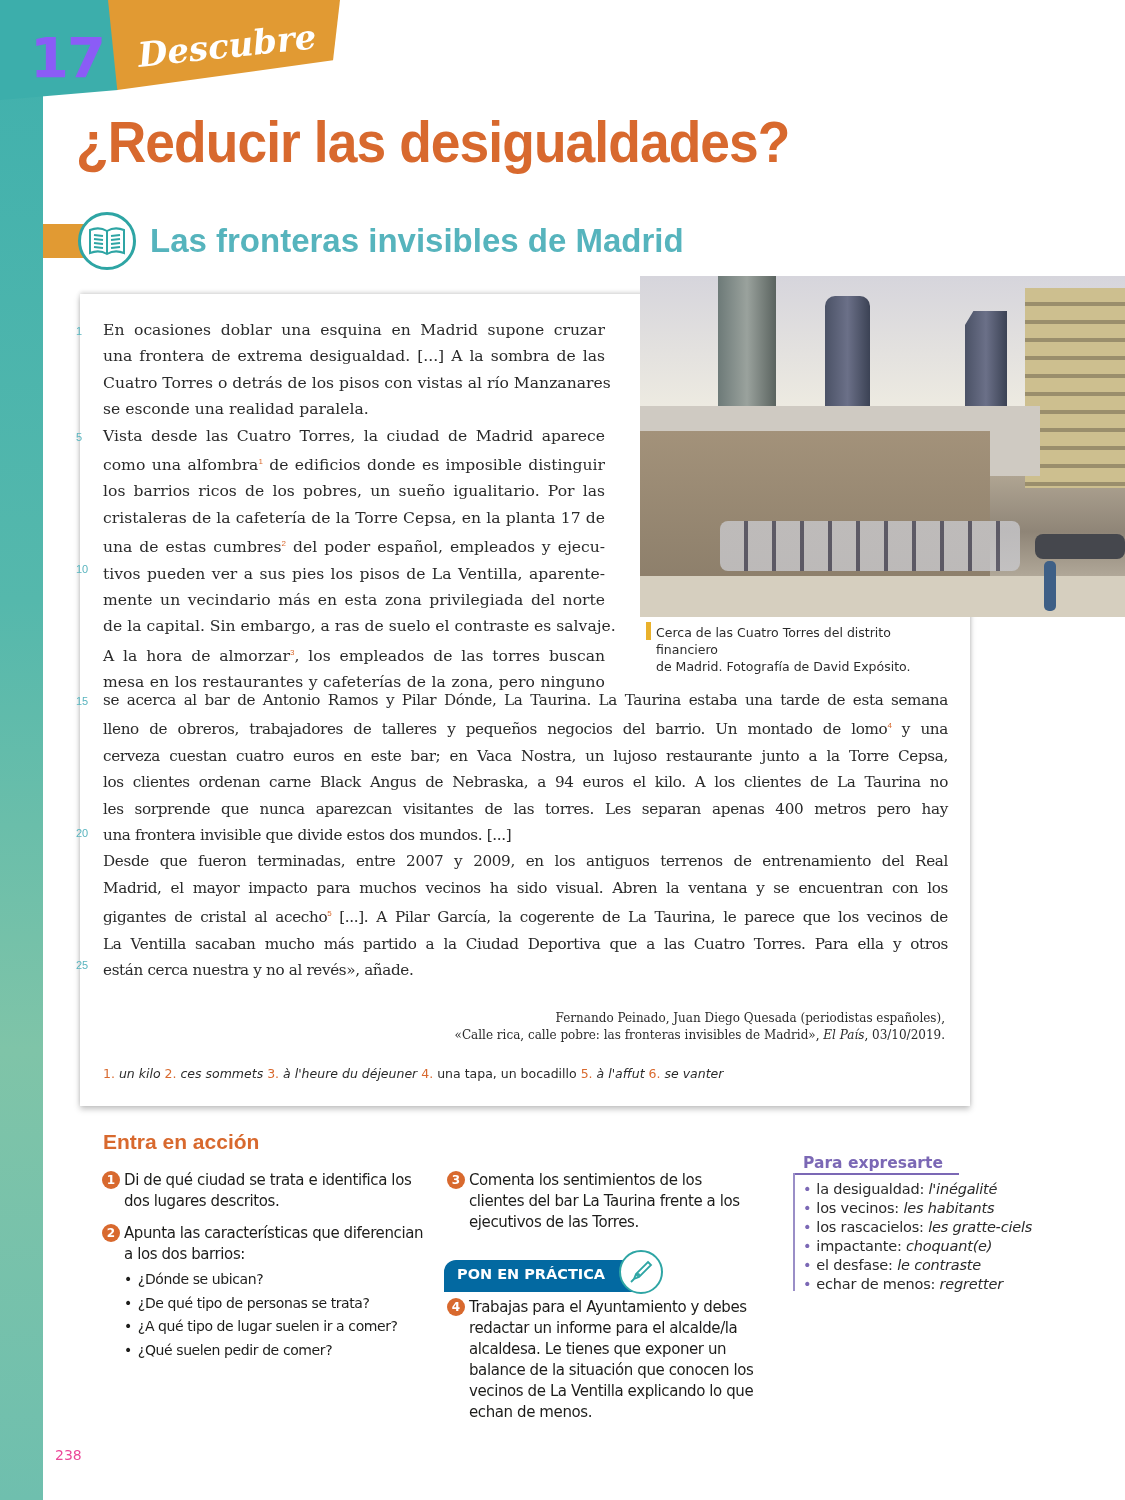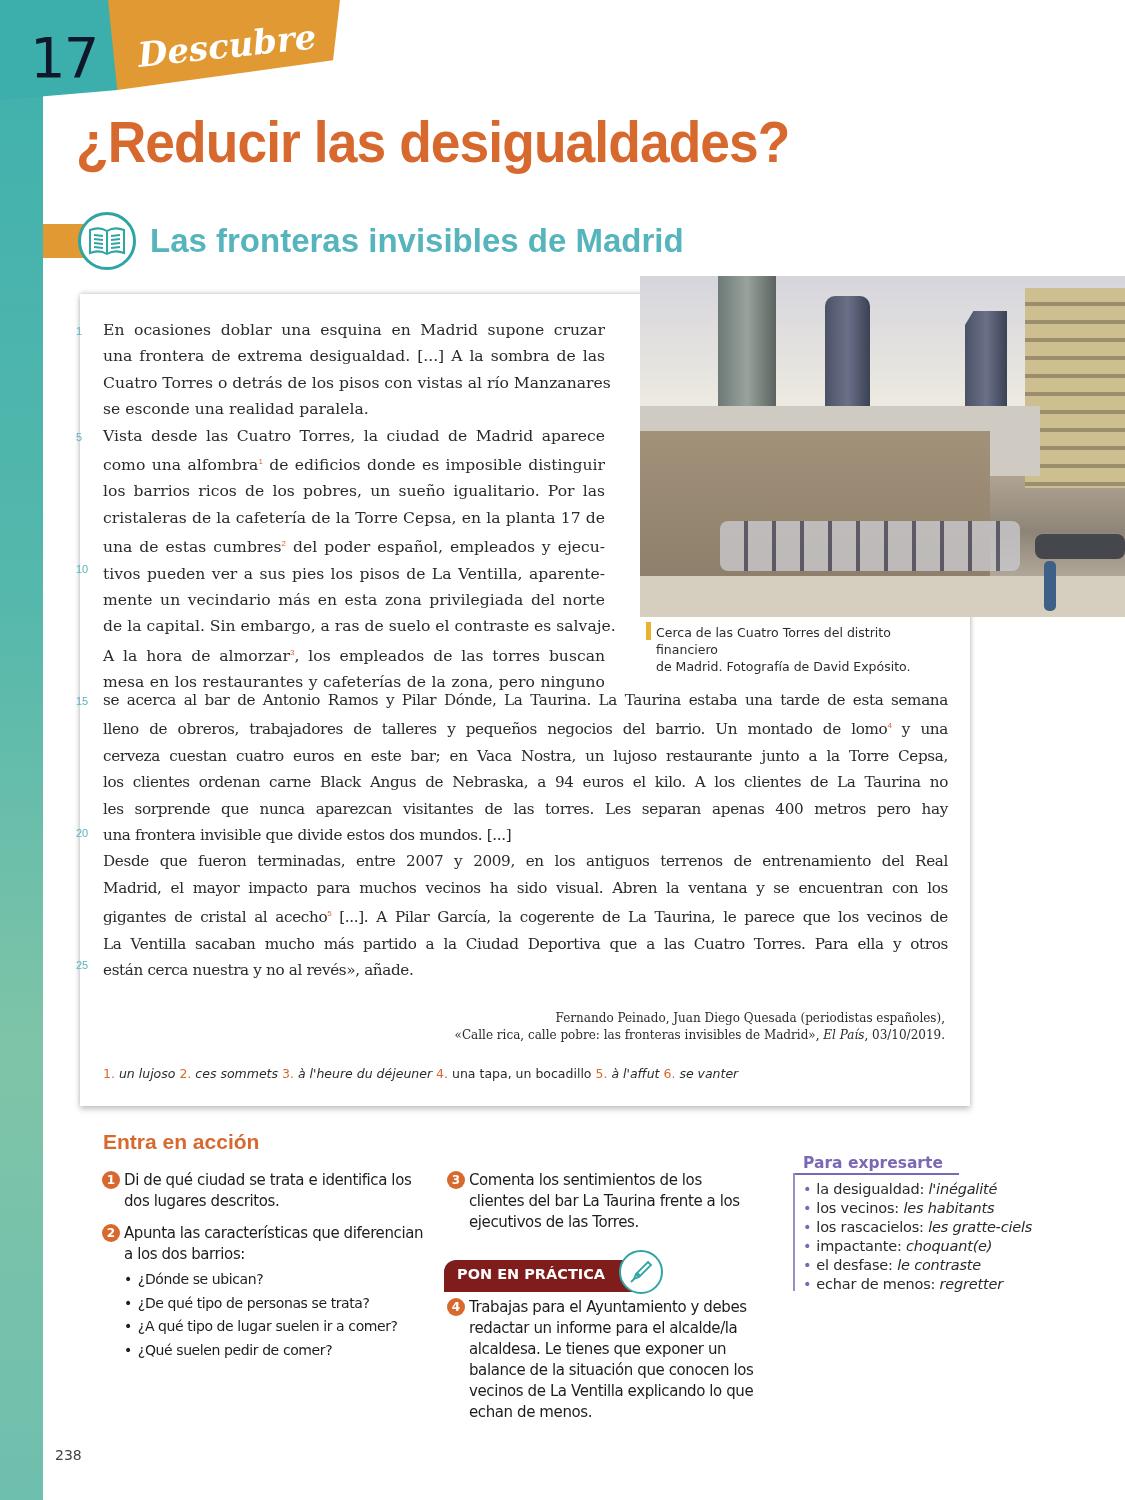--- a/index.html
+++ b/index.html
@@ -12,22 +12,22 @@
       background: linear-gradient(180deg, #3fb0ad 0%, #55b8ac 40%, #7fc4a8 70%, #6fbfae 100%);
     }
     
     .chapter-tab {
       position: absolute; left: 0; top: 0; width: 118px; height: 100px;
       background: #3caeab;
       clip-path: polygon(0 0, 100% 0, 100% 90%, 0 100%);
     }
     .chapter-num {
       position: absolute; left: 30px; top: 30px;
-      font-family: "DejaVu Sans", sans-serif; font-weight: 400; font-size: 56px;
-      color: #0f172a; letter-spacing: -2px; line-height: 1;
+      font-family: "DejaVu Sans", sans-serif; font-weight: 700; font-size: 56px;
+      color: #8b5cf6; letter-spacing: -2px; line-height: 1;
     }
     .descubre-tab {
       position: absolute; left: 108px; top: 0; width: 232px; height: 90px;
       background: #e19a33;
       clip-path: polygon(0 0, 100% 0, 97% 67%, 4% 100%);
     }
     .descubre-text {
       position: absolute; left: 138px; top: 35px;
       font-family: "DejaVu Serif", serif; font-style: italic; font-weight: bold;
       font-size: 34px; color: #ffffff; transform: rotate(-6deg); transform-origin: left center;
@@ -121,21 +121,21 @@
     .task .badge {
       position: absolute; left: -22px; top: 1px; width: 18px; height: 18px; border-radius: 50%;
       background: #d8692e; color: #fff; font-weight: bold; font-size: 12px; line-height: 18px; text-align: center;
       letter-spacing: 0;
     }
     .task ul { list-style: none; margin-top: 3px; }
     .task li { font-size: 14px; line-height: 23.5px; padding-left: 0; }
     .task li::before { content: "•"; margin-right: 6px; }
 
     .pon-label {
-      position: absolute; left: 444px; top: 1260px; width: 206px; height: 32px; background: #7f1d1d;
+      position: absolute; left: 444px; top: 1260px; width: 206px; height: 32px; background: #0369a1;
       border-radius: 12px 0 0 0; padding-left: 13px;
       font-family: "DejaVu Sans", sans-serif; font-weight: bold; font-size: 14.5px; line-height: 28px; color: #ffffff;
     }
     .pen-icon {
       position: absolute; left: 619px; top: 1250px; width: 44px; height: 44px; border-radius: 50%;
       border: 2.5px solid #2ea5a4; background: #fff; display:flex; align-items:center; justify-content:center;
     }
 
     
     .express-title {
@@ -147,21 +147,21 @@
     .express-list {
       position: absolute; left: 803px; top: 1180px; list-style: none;
       font-family: "DejaVu Sans", sans-serif; font-size: 14.5px; line-height: 19px; color: #2a2a2a;
       letter-spacing: -0.2px;
     }
     .express-list li::before { content: "•"; color: #7b68b5; margin-right: 5px; }
     .express-list i { font-style: italic; }
 
     .page-number {
       position: absolute; left: 55px; top: 1447px;
-      font-family: "DejaVu Sans", sans-serif; font-size: 14px; color: #404040;
+      font-family: "DejaVu Sans", sans-serif; font-size: 14px; color: #ec4899;
     }
   </style>
 </head>
 <body>
 
 <div class="side-band"></div>
 <div class="chapter-tab"></div>
 <div class="chapter-num">17</div>
 <div class="descubre-tab"></div>
 <div class="descubre-text">Descubre</div>
@@ -243,21 +243,21 @@
   <span class="line">La Ventilla sacaban mucho más partido a la Ciudad Deportiva que a las Cuatro Torres. Para ella y otros</span>
   <span class="line last">están cerca nuestra y no al revés», añade.</span>
 </div>
 
 <div class="source">
   <span>Fernando Peinado, Juan Diego Quesada (periodistas españoles),</span><br>
   <span>«Calle rica, calle pobre: las fronteras invisibles de Madrid», </span><i>El País</i><span>, 03/10/2019.</span>
 </div>
 
 <div class="glossary">
-  <span class="num">1.</span> <i>un lujoso</i>
+  <span class="num">1.</span> <i>un kilo</i>
   <span class="num">2.</span> <i>ces sommets</i>
   <span class="num">3.</span> <i>à l'heure du déjeuner</i>
   <span class="num">4.</span> <span>una tapa, un bocadillo</span>
   <span class="num">5.</span> <i>à l'affut</i>
   <span class="num">6.</span> <i>se vanter</i>
 </div>
 
 <h3 class="action-title">Entra en acción</h3>
 
 <div class="task" style="left:124px; top:1170px; width:300px;">

